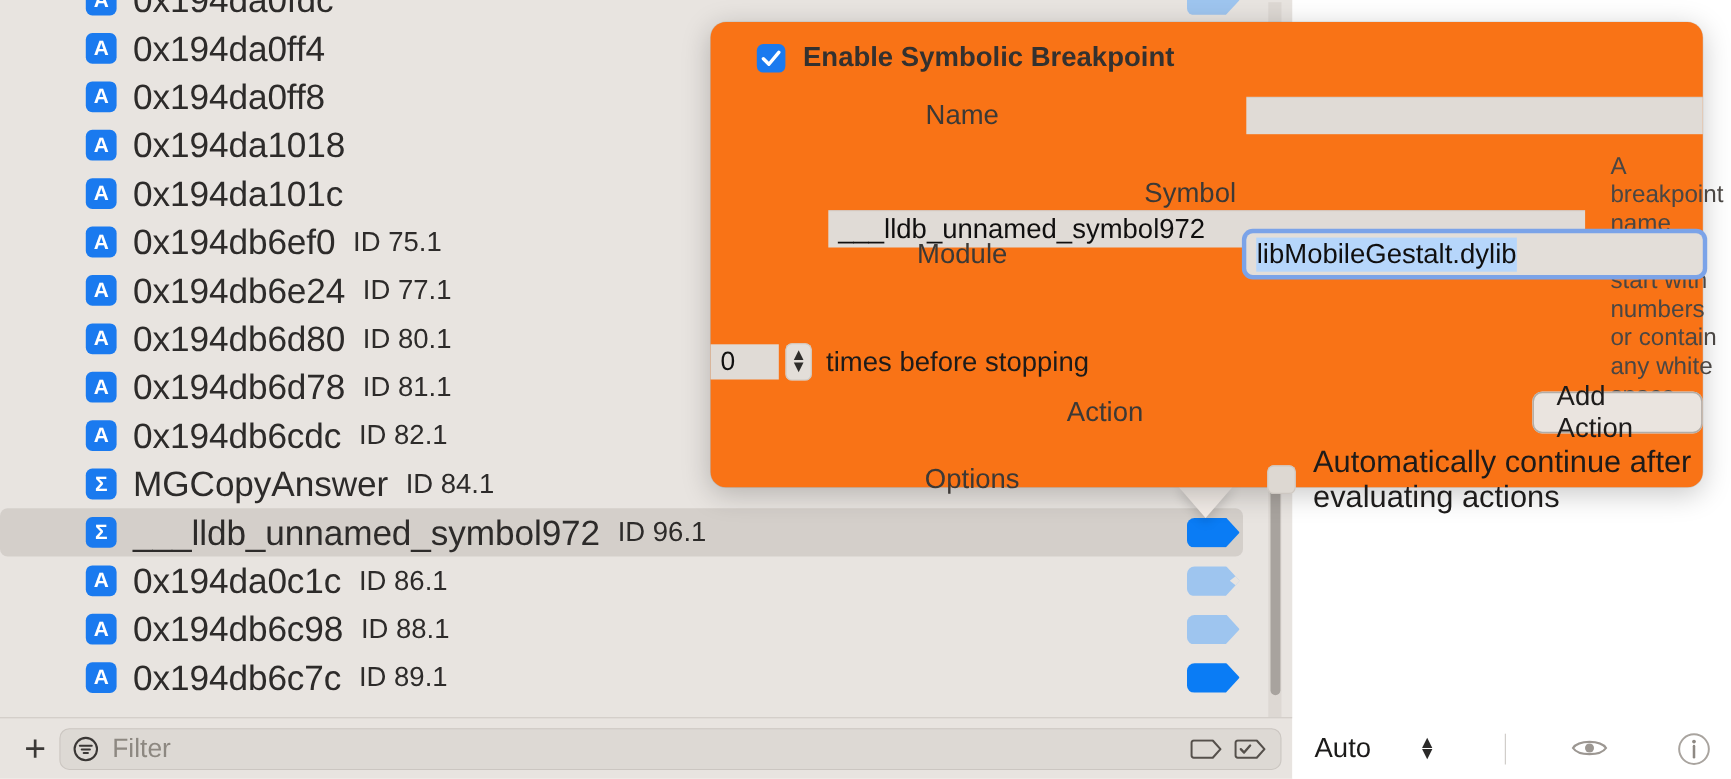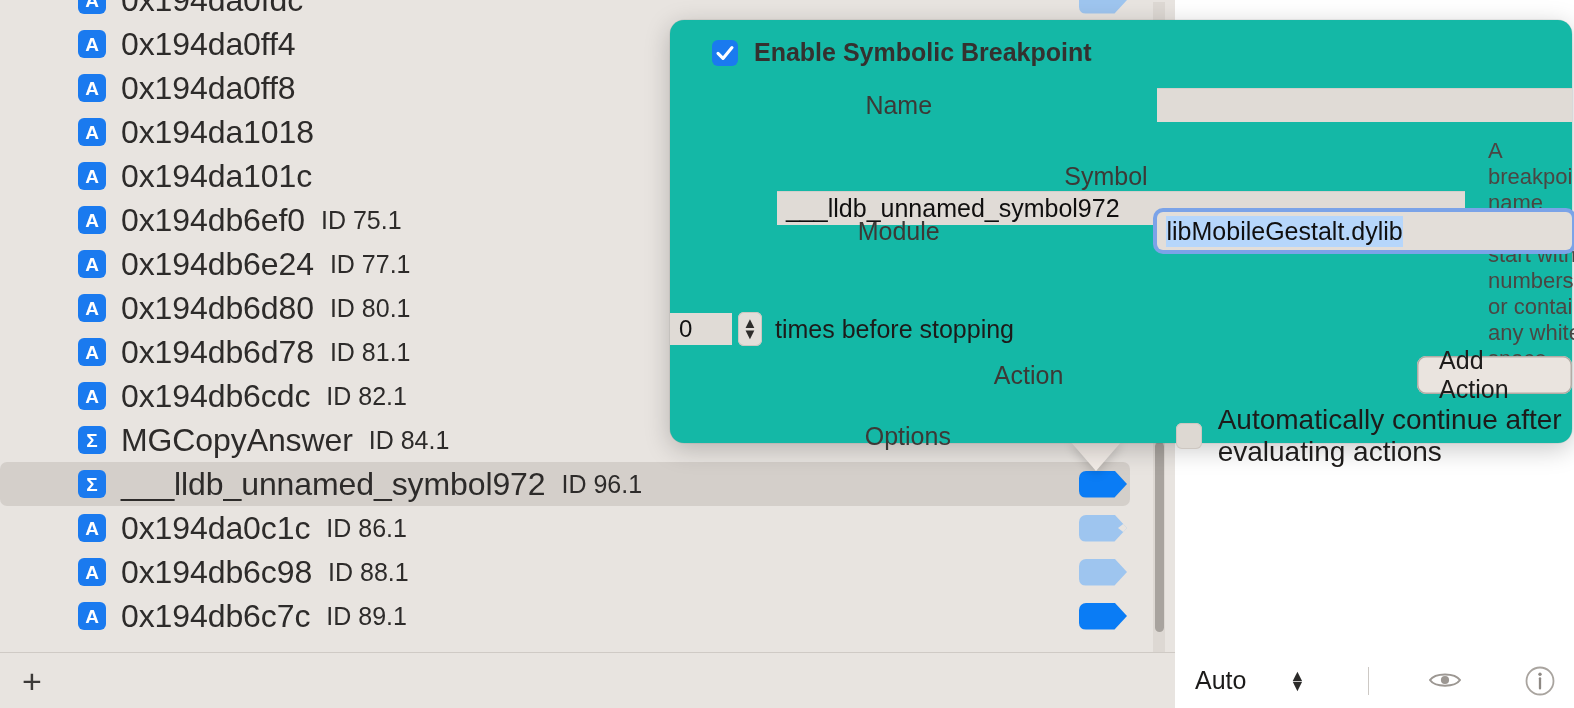--- a/index.html
+++ b/index.html
@@ -197,25 +197,24 @@
     margin: 0 22px 0 26px;
   }
   .eye-icon { width: 34px; height: 24px; }
   .info-icon { width: 30px; height: 30px; margin-left: 26px; }
 
   
   .popover {
     position: absolute;
     left: 646px; top: 20px;
     width: 902px; height: 423px;
-    background: #14b8a6;
+    background: #f97316;
     border-radius: 14px;
     box-shadow: 0 6px 26px rgba(0,0,0,0.22), 0 0 0 0.5px rgba(0,0,0,0.10);
     box-sizing: border-box;
-    margin-left: 24px;
   }
   .popover-arrow {
     position: absolute;
     left: 1070px; top: 441px;
     width: 0; height: 0;
     border-left: 26px solid transparent;
     border-right: 26px solid transparent;
     border-top: 30px solid #f1ebe6;
     filter: drop-shadow(0 4px 5px rgba(0,0,0,0.16));
   }
@@ -413,20 +412,44 @@
           <span class="row-tag"></span>
         </div>
       </div>
 
     <div class="list-scrollbar">
       <div class="thumb"></div>
     </div>
 
     <div class="bottom-bar">
       <div class="plus-btn">+</div>
+      <div class="filter-field">
+        <span class="filter-icon">
+          <svg viewBox="0 0 24 24" width="24" height="24">
+            <circle cx="12" cy="12" r="10.2" fill="none" stroke="#3a3735" stroke-width="1.9"></circle>
+            <line x1="6.6" y1="9" x2="17.4" y2="9" stroke="#3a3735" stroke-width="1.9" stroke-linecap="round"></line>
+            <line x1="8.3" y1="12.3" x2="15.7" y2="12.3" stroke="#3a3735" stroke-width="1.9" stroke-linecap="round"></line>
+            <line x1="10.1" y1="15.6" x2="13.9" y2="15.6" stroke="#3a3735" stroke-width="1.9" stroke-linecap="round"></line>
+          </svg>
+        </span>
+        <span class="filter-placeholder">Filter</span>
+        <span class="filter-tags">
+          <span>
+            <svg viewBox="0 0 30 18" width="30" height="18">
+              <path d="M1.2 3.2 A2 2 0 0 1 3.2 1.2 H20.5 L27.5 9 L20.5 16.8 H3.2 A2 2 0 0 1 1.2 14.8 Z" fill="none" stroke="#55504b" stroke-width="1.9" stroke-linejoin="round"></path>
+            </svg>
+          </span>
+          <span>
+            <svg viewBox="0 0 30 18" width="30" height="18">
+              <path d="M1.2 3.2 A2 2 0 0 1 3.2 1.2 H20.5 L27.5 9 L20.5 16.8 H3.2 A2 2 0 0 1 1.2 14.8 Z" fill="none" stroke="#55504b" stroke-width="1.9" stroke-linejoin="round"></path>
+              <polyline points="6,9 9,12.2 14.5,5.8" fill="none" stroke="#55504b" stroke-width="2.1" stroke-linecap="round" stroke-linejoin="round"></polyline>
+            </svg>
+          </span>
+        </span>
+      </div>
     </div>
   </div>
 
   <div class="right-panel">
     <div class="right-bottom">
       <span class="auto-label">Auto</span>
       <span class="auto-chevrons">
         <span>▲</span>
           <span>▼</span>
       </span>

